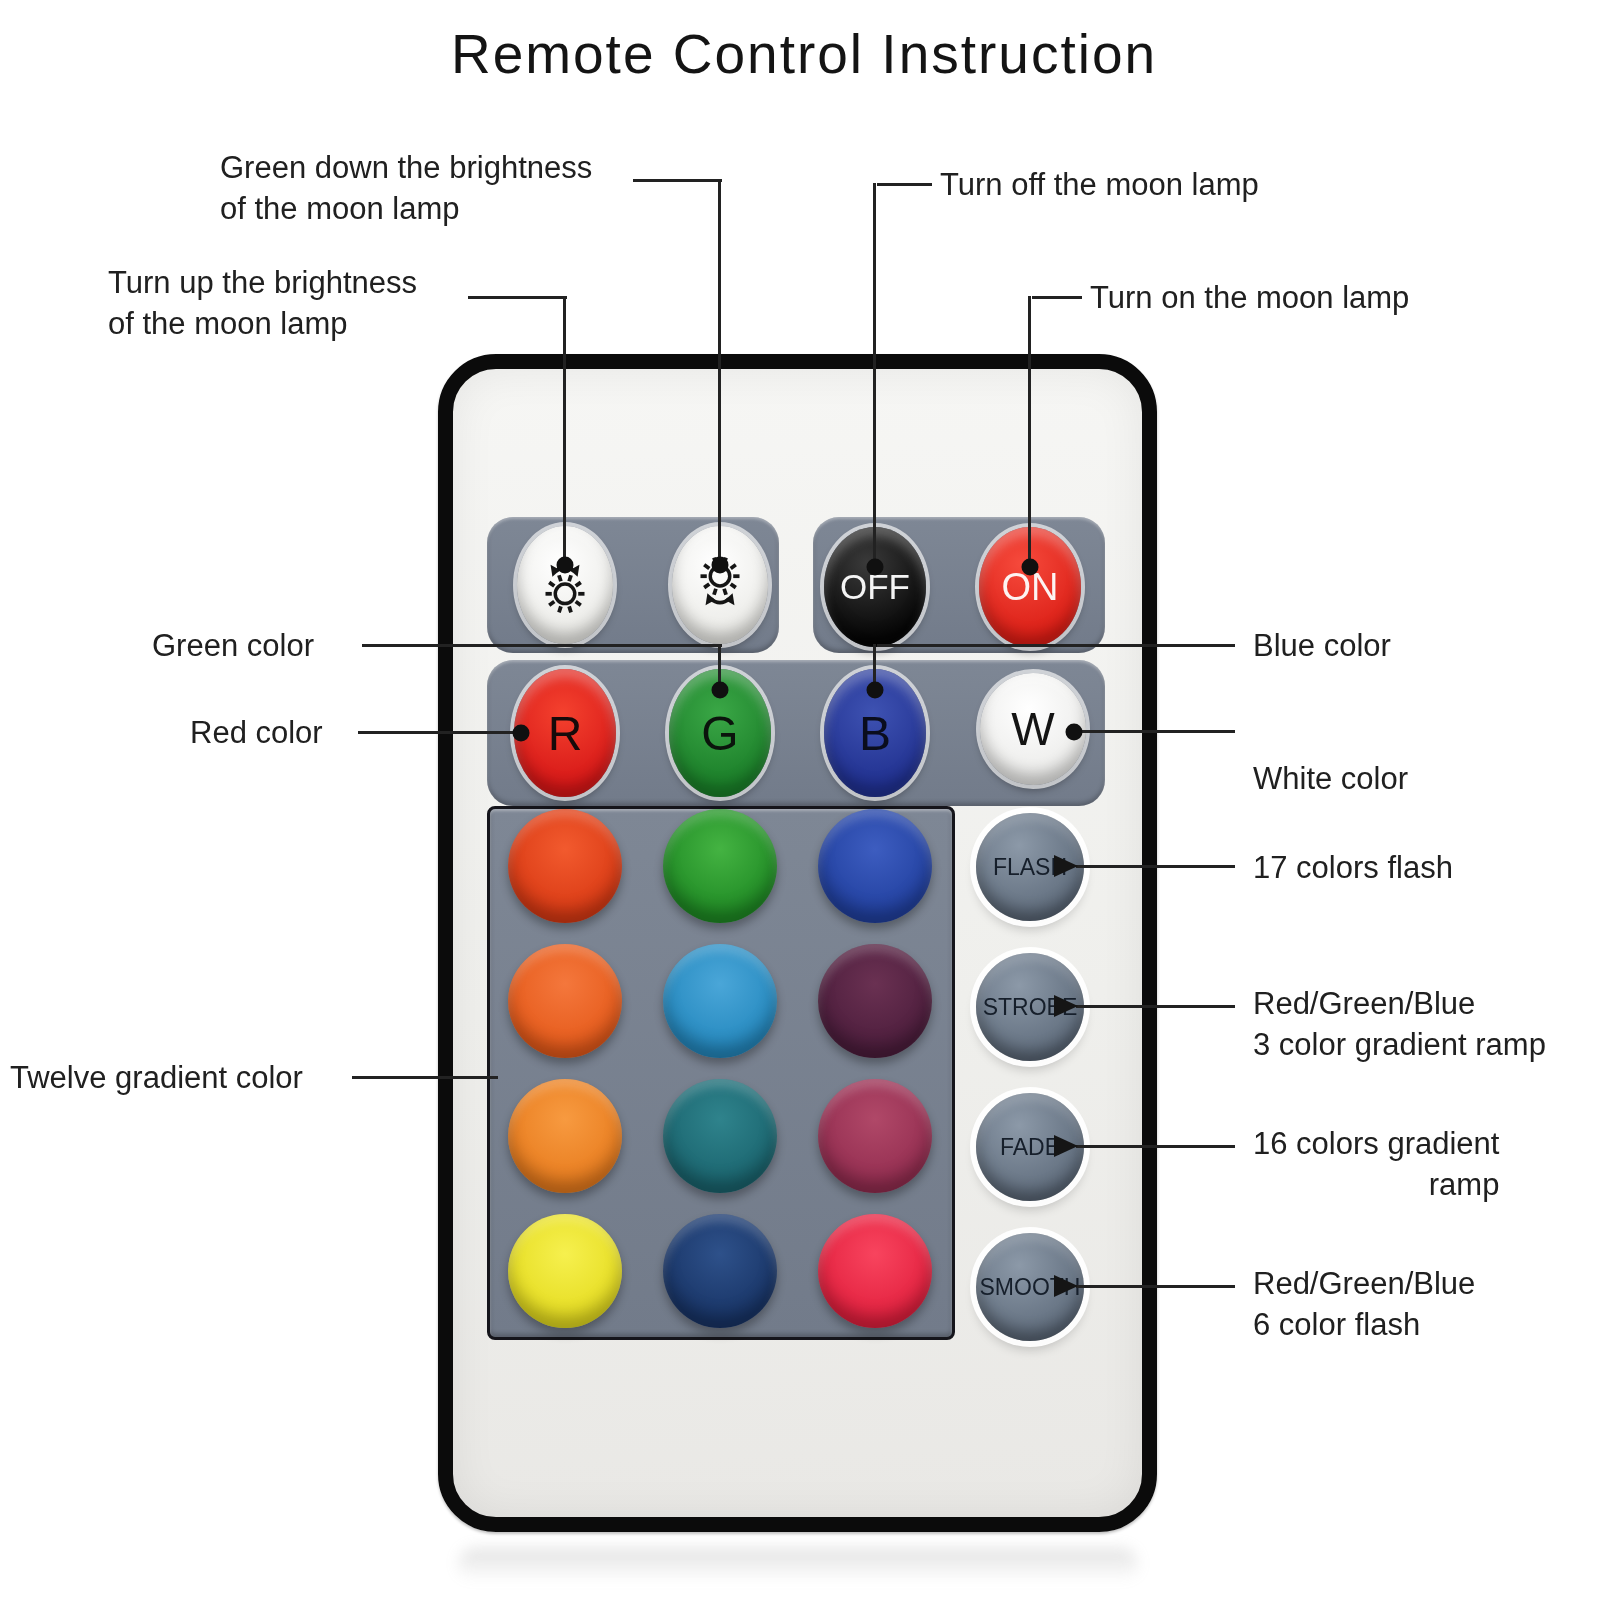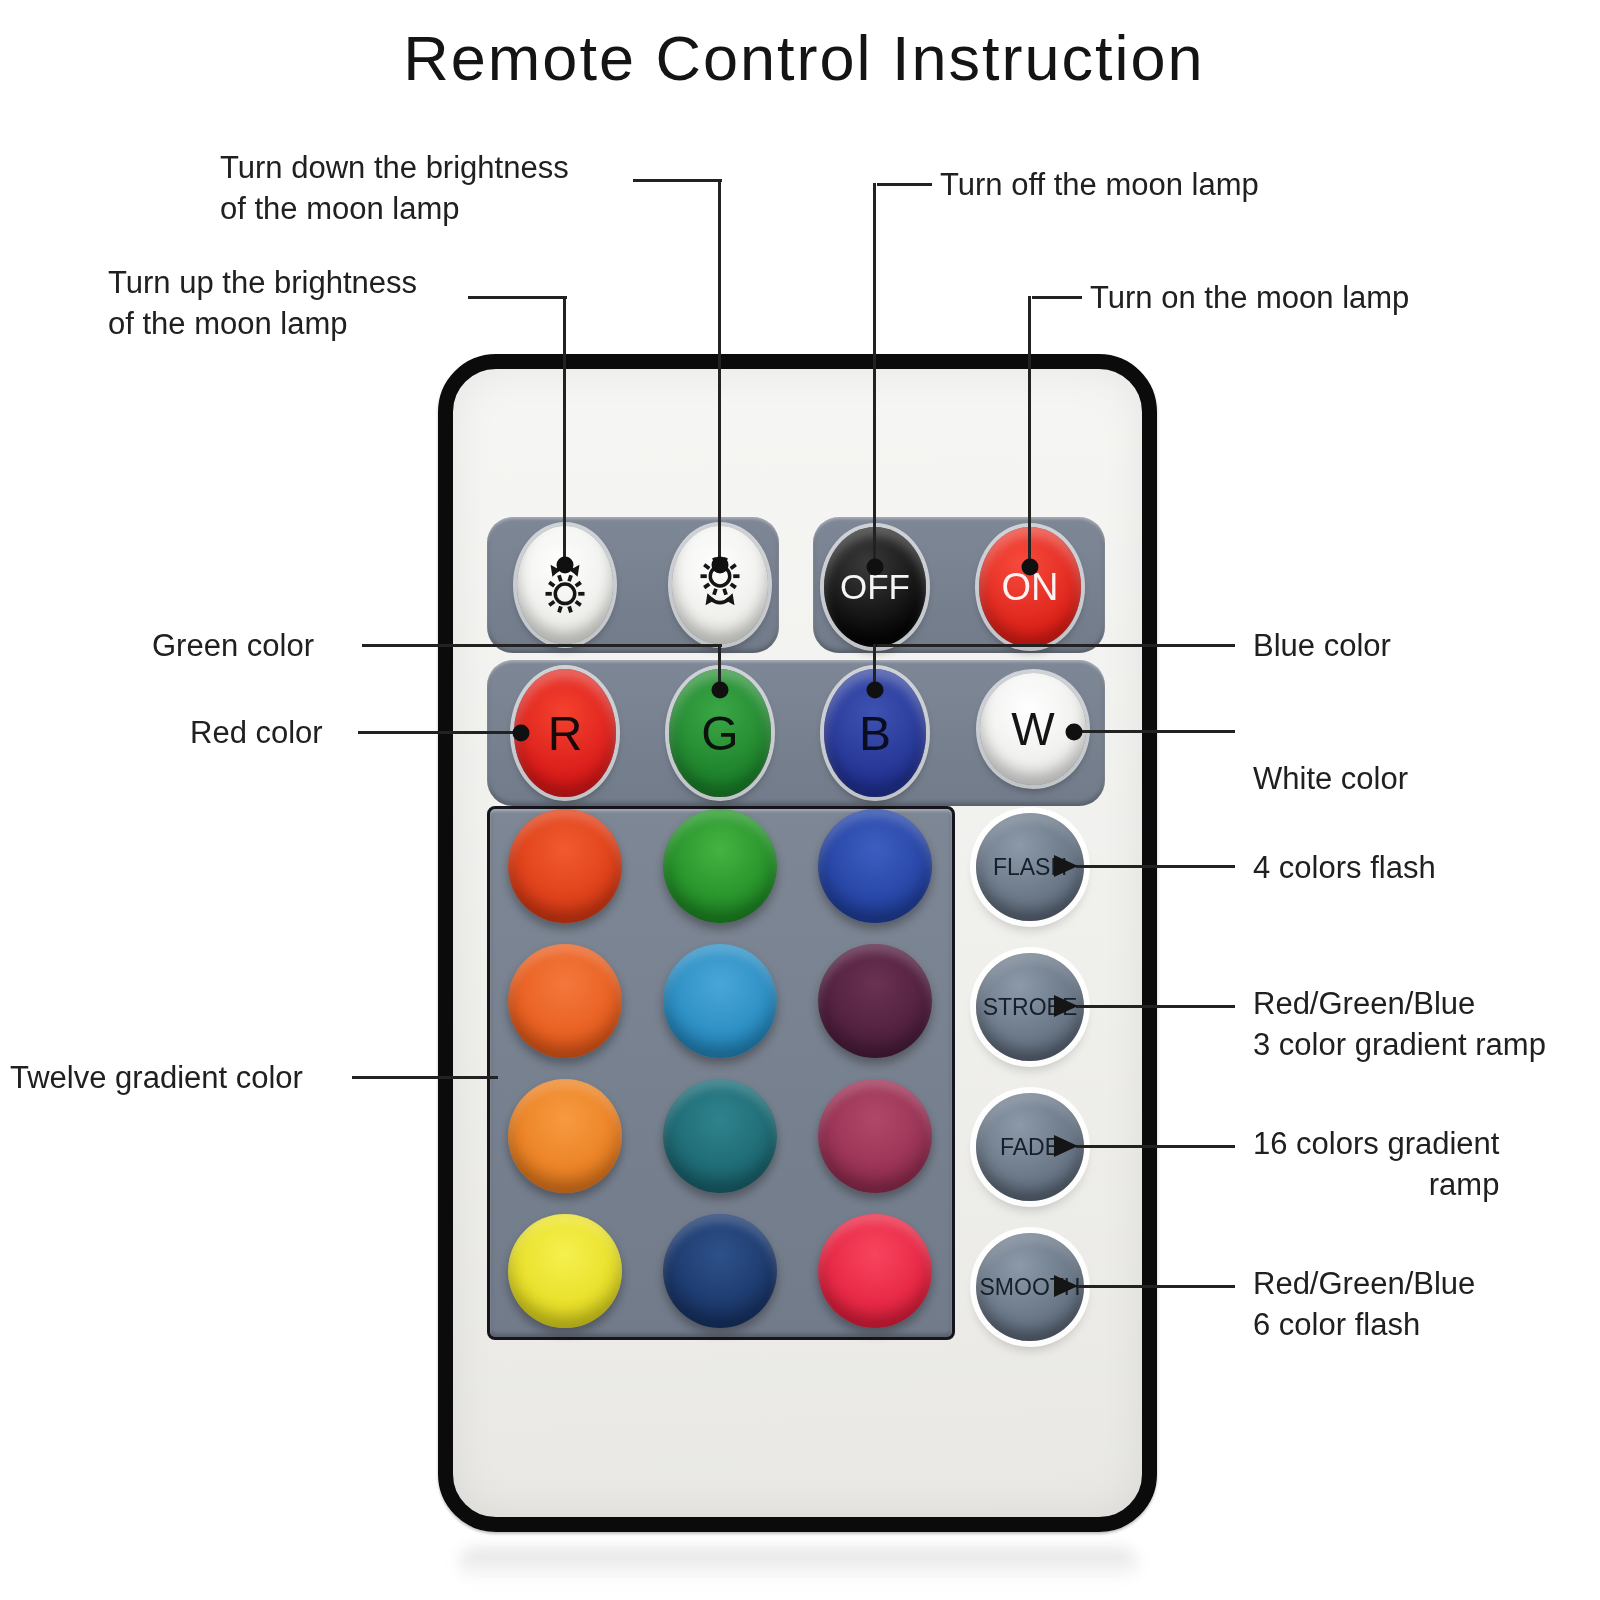--- a/index.html
+++ b/index.html
@@ -1,21 +1,21 @@
 <!DOCTYPE html>
 <html style="--line: #222222; --off-bg: #050505; --off-hi: #3a3a3a; --off-text: #f5f5f5; --on-bg: #da1d15; --on-hi: #f64a3c; --on-text: #fdf3f2; --r-bg: #d61717; --r-hi: #f4412e; --r-text: #160a0a; --g-bg: #1a7d28; --g-hi: #3aa746; --g-text: #0b140c; --b-bg: #20308f; --b-hi: #3e52b2; --b-text: #0a0d1d; --w-bg: #e9e9e7; --w-hi: #ffffff; --w-text: #141414; --bright-bg: #e9e9e5; --bright-hi: #ffffff; --bright-text: #141414; --mode-bg: #5f6c7c; --mode-hi: #8c99a8; --mode-text: #161f2b;"><head>
 <meta charset="utf-8">
 <style>
   * { margin:0; padding:0; box-sizing:border-box; }
   html,body { width:1600px; height:1600px; background:#ffffff; }
   .canvas { position:relative; width:1600px; height:1600px; background:#ffffff;
             font-family:"Liberation Sans", sans-serif; overflow:hidden; }
 
   .title { position:absolute; left:0; right:0; top:22px; text-align:center;
-           font-size:63px; font-weight:400; letter-spacing:2px; color:#141414; z-index:5;margin-left:8px; }
+           font-size:55px; font-weight:400; letter-spacing:2px; color:#141414; z-index:5;margin-left:8px; }
 
   
   .remote { position:absolute; left:438px; top:354px; width:719px; height:1178px;
             border:15px solid #0b0b0b; border-radius:58px;
             background:linear-gradient(178deg,#f6f6f4 0%,#efefec 55%,#e9e8e5 100%);
             box-shadow:inset 0 0 46px rgba(0,0,0,0.07), 0 2px 3px rgba(0,0,0,0.25);
             z-index:1; }
   .reflection { position:absolute; left:458px; top:1548px; width:680px; height:34px;
                 background:linear-gradient(180deg,rgba(150,150,150,0.55),rgba(240,240,240,0));
                 border-radius:18px; filter:blur(7px); opacity:0.5; z-index:0; }
@@ -211,37 +211,37 @@
   <div class="dot" style="left:875px;top:690px;"></div>
   <div class="dot" style="left:521px;top:733px;"></div>
   <div class="dot" style="left:1074px;top:732px;"></div>
 
   <div class="arr" style="left:1054px;top:855px;"></div>
   <div class="arr" style="left:1054px;top:995px;"></div>
   <div class="arr" style="left:1054px;top:1135px;"></div>
   <div class="arr" style="left:1054px;top:1275px;"></div>
 
   <div class="lbl" style="left:220px;top:147px;">
-    <span>Turn down the brightness</span><br>
+    <span>Green down the brightness</span><br>
     <span>of the moon lamp</span>
   </div>
   <div class="lbl" style="left:108px;top:262px;">
     <span>Turn up the brightness</span><br>
     <span>of the moon lamp</span>
   </div>
   <div class="lbl" style="left:1090px;top:277px;">Turn on the moon lamp</div>
   <div class="lbl" style="left:940px;top:164px;">Turn off the moon lamp</div>
 
   <div class="lbl" style="left:152px;top:625px;">Green color</div>
   <div class="lbl" style="left:190px;top:712px;">Red color</div>
   <div class="lbl" style="left:1253px;top:625px;">Blue color</div>
   <div class="lbl" style="left:1253px;top:711px;margin-top:47px;">White color</div>
   <div class="lbl" style="left:10px;top:1057px;">Twelve gradient color</div>
 
-  <div class="lbl" style="left:1253px;top:847px;">4 colors flash</div>
+  <div class="lbl" style="left:1253px;top:847px;">17 colors flash</div>
   <div class="lbl" style="left:1253px;top:983px;">
     <span>Red/Green/Blue</span><br>
     <span>3 color gradient ramp</span>
   </div>
   <div class="lbl" style="left:1253px;top:1123px;text-align:right;">
     <span>16 colors gradient</span><br>
     <span>ramp</span>
   </div>
   <div class="lbl" style="left:1253px;top:1263px;">
     <span>Red/Green/Blue</span><br>

